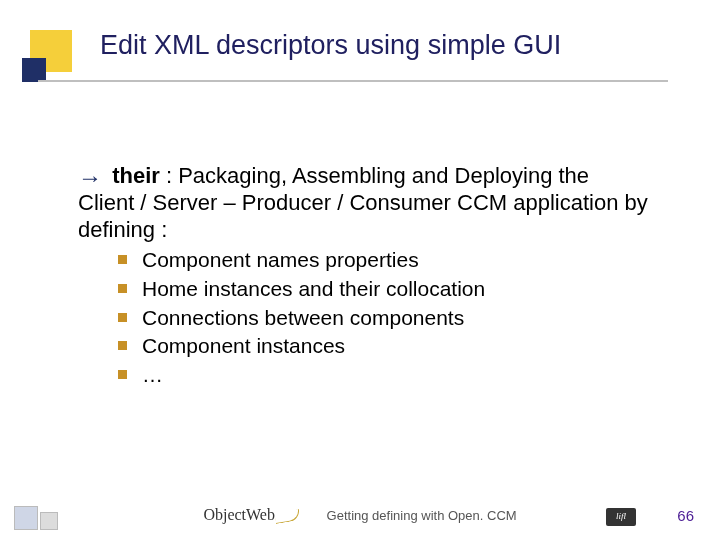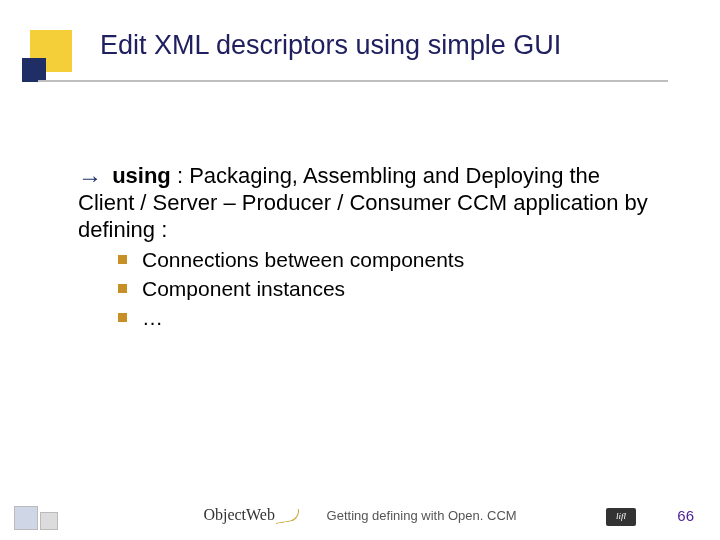--- a/index.html
+++ b/index.html
@@ -192,23 +192,25 @@
   <div class="title-wrap">
     <div class="yellow-block"></div>
     <div class="navy-block"></div>
     <div class="title-text">Edit XML descriptors using simple GUI</div>
     <div class="title-rule"></div>
   </div>
 
   <div class="body">
     <div>
       <span class="arrow">→</span>
-      <span class="demo-label">using</span><span> : Packaging, Assembling and Deploying the Client / Server – Producer / Consumer CCM application by defining :</span>
+      <span class="demo-label">their</span><span> : Packaging, Assembling and Deploying the Client / Server – Producer / Consumer CCM application by defining :</span>
     </div>
     <ul class="sublist">
+      <li><span>Component names properties</span></li>
+      <li><span>Home instances and their collocation</span></li>
       <li><span>Connections between components</span></li>
       <li><span>Component instances</span></li>
       <li><span>…</span></li>
     </ul>
   </div>
 
   <div class="footer">
     <div class="footer-left">
       <div class="ftile big"></div>
       <div class="ftile"></div>

